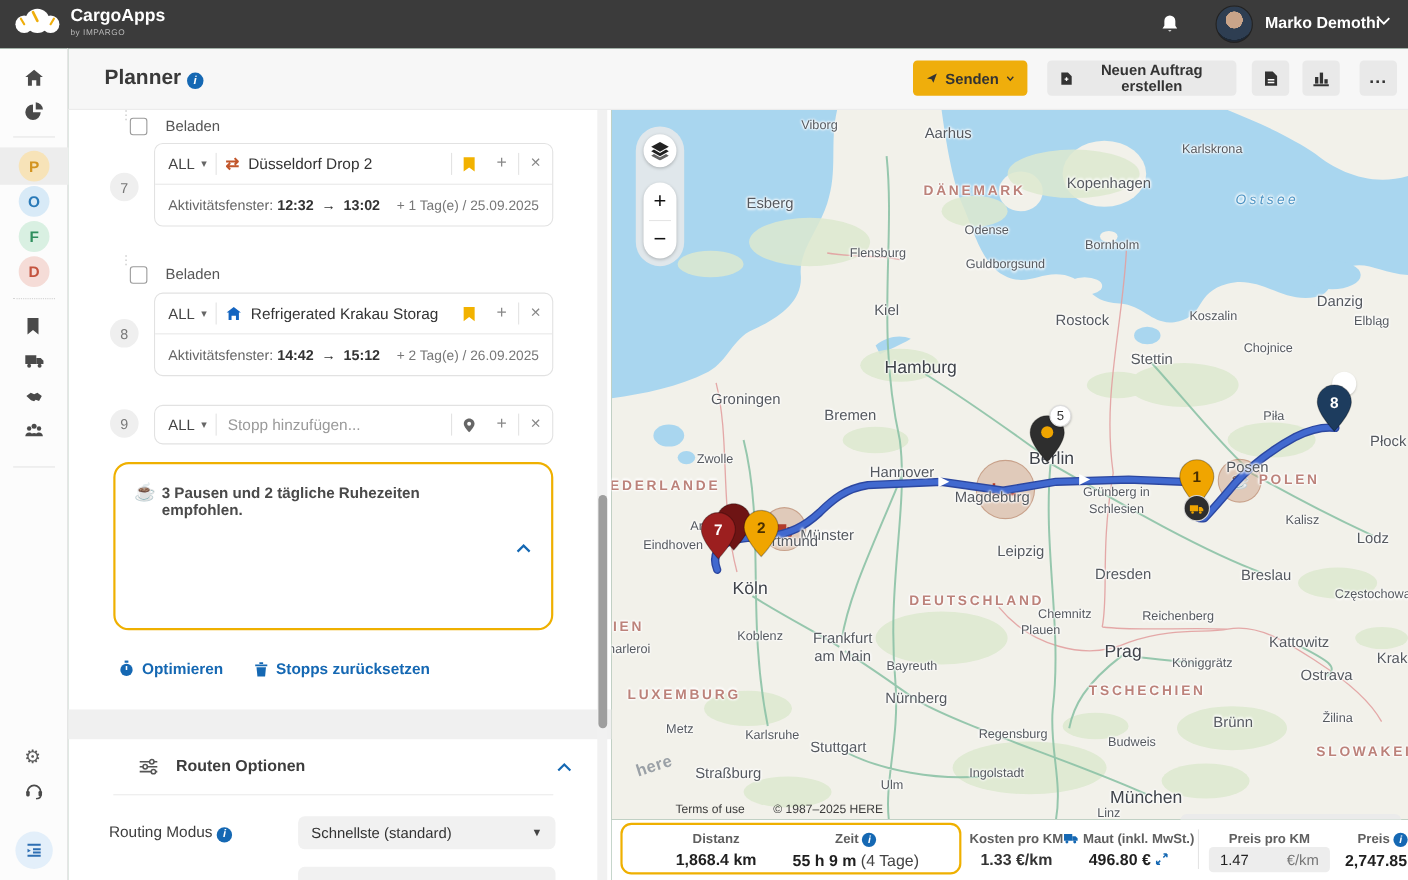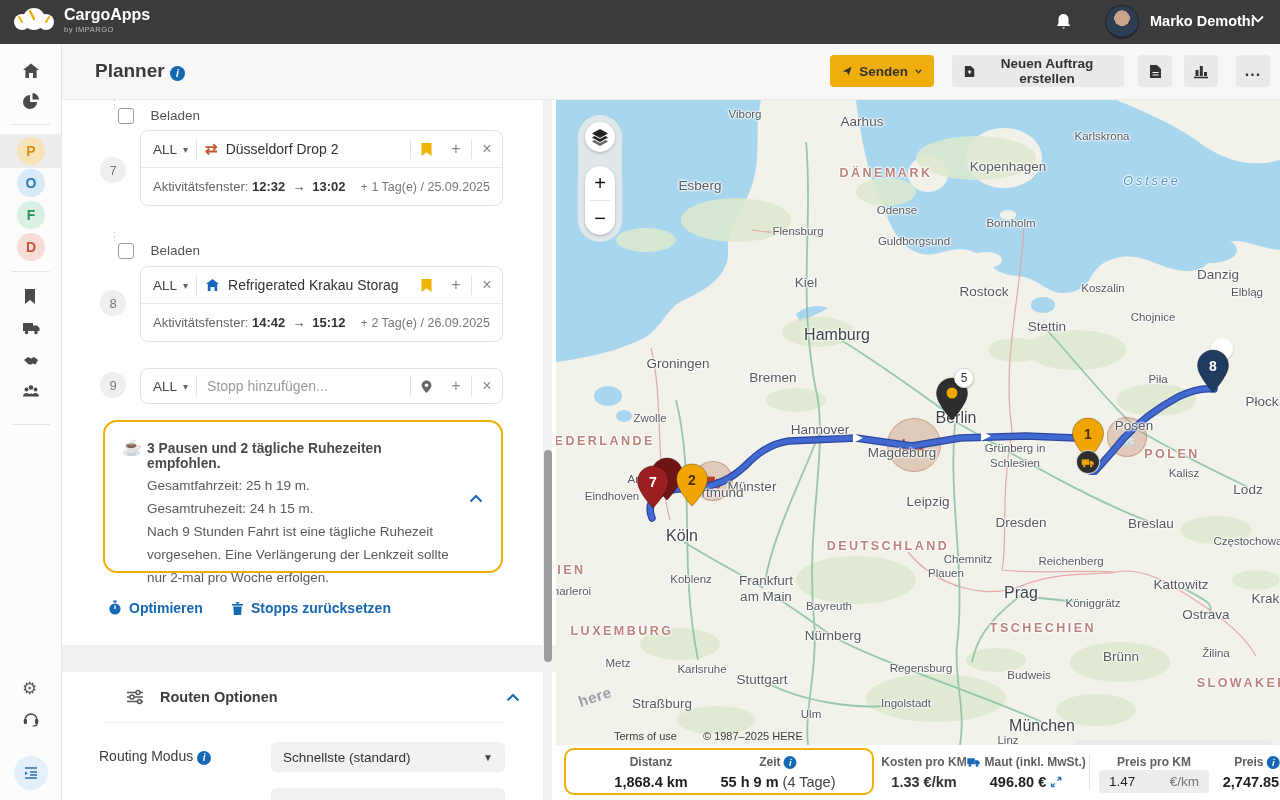--- a/index.html
+++ b/index.html
@@ -317,25 +317,20 @@
         <span class="mini">+</span>
         <span class="vsep"></span>
         <span class="mini">×</span>
       </div>
     </div>
 
     <div class="advisory">
       <span style="position:absolute;left:17px;top:16px;font-size:16px;color:#4a4a4a">☕</span>
       <div style="position:absolute;left:42px;top:19px;width:310px">
         <div class="adv-title">3 Pausen und 2 tägliche Ruhezeiten empfohlen.</div>
-        <div class="adv-text" style="margin-top:4px">
-          <span>Gesamtfahrzeit: 25 h 19 m.</span><br>
-          <span>Gesamtruhezeit: 24 h 15 m.</span><br>
-          <span>Nach 9 Stunden Fahrt ist eine tägliche Ruhezeit vorgesehen. Eine Verlängerung der Lenkzeit sollte nur 2-mal pro Woche erfolgen.</span>
-        </div>
       </div>
       <span style="position:absolute;right:18px;top:72px">
         <svg class="ic" width="14" height="9" viewBox="0 0 14 9">
             <path d="M1.5 7.5 7 2l5.5 5.5" stroke="#1568b3" stroke-width="2" fill="none"></path>
           </svg>
         </span>
     </div>
 
     <div class="link-row">
       <span class="tlink">
@@ -493,21 +488,21 @@
         <span class="mc c" style="left: 602px; top: 279px;">Piła</span>
         <span class="mc cl" style="left: 706px; top: 301px;">Płock</span>
         <span class="mc cl" style="left: 264px; top: 329px;">Hannover</span>
         <span class="mc c" style="left: 94px; top: 318px;">Zwolle</span>
         <span class="mc co" style="left: 40px; top: 341px;">NIEDERLANDE</span>
         <span class="mc cx" style="left: 400px; top: 318px;">Berlin</span>
         <span class="mc cl" style="left: 346px; top: 352px;">Magdeburg</span>
         <span class="mc cl" style="left: 578px; top: 325px;">Posen</span>
         <span class="mc c" style="left: 459px; top: 348px;">Grünberg in</span>
         <span class="mc c" style="left: 459px; top: 363px;">Schlesien</span>
-        <span class="mc co" style="left: 616px; top: 354px;">POLEN</span>
+        <span class="mc co" style="left: 616px; top: 336px;">POLEN</span>
         <span class="mc c" style="left: 628px; top: 373px;">Kalisz</span>
         <span class="mc cl" style="left: 692px; top: 389px;">Lodz</span>
         <span class="mc c" style="left: 93px; top: 379px;">Arnheim</span>
         <span class="mc c" style="left: 56px; top: 396px;">Eindhoven</span>
         <span class="mc cl" style="left: 196px; top: 386px;">Münster</span>
         <span class="mc cl" style="left: 158px; top: 392px;">Dortmund</span>
         <span class="mc cl" style="left: 372px; top: 401px;">Leipzig</span>
         <span class="mc cl" style="left: 465px; top: 422px;">Dresden</span>
         <span class="mc cl" style="left: 595px; top: 423px;">Breslau</span>
         <span class="mc c" style="left: 692px; top: 441px;">Częstochowa</span>

